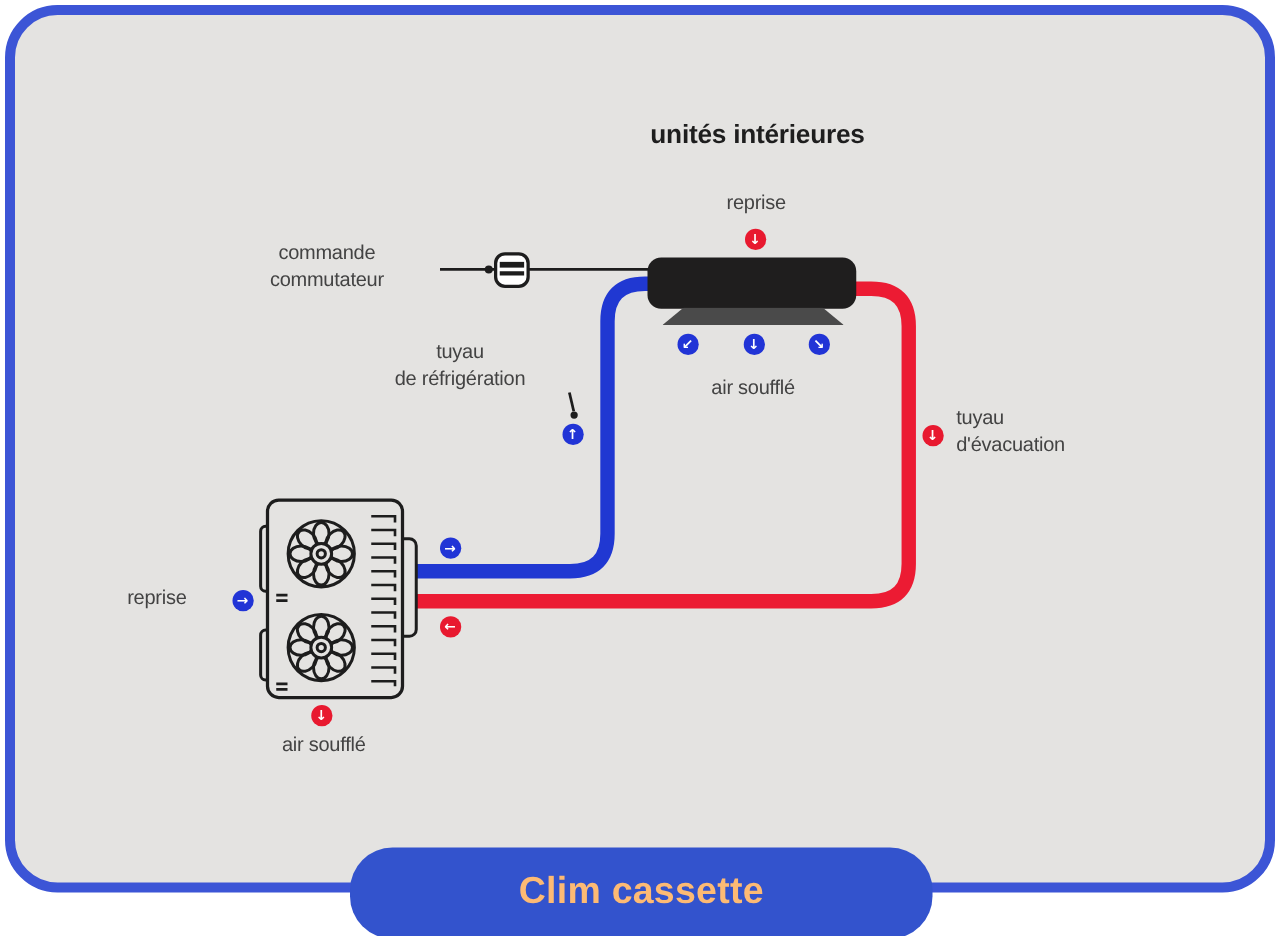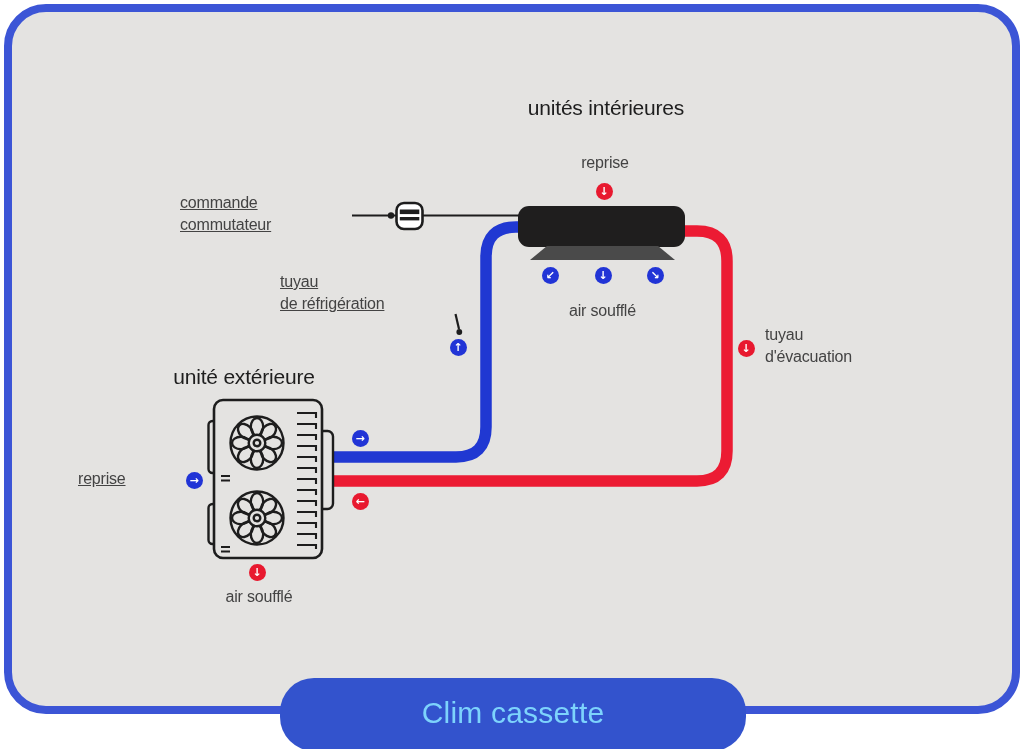--- a/index.html
+++ b/index.html
@@ -15,24 +15,24 @@
     border-radius:42px;
   }
   svg.overlay{ position:absolute; left:0; top:0; width:1024px; height:749px; pointer-events:none; }
 
   .label{
     position:absolute; color:var(--label-gray); font-size:16px; line-height:22px;
     letter-spacing:-0.2px; white-space:pre-line;
   }
   .heading{
     position:absolute; color:var(--heading-dark); font-size:21px; line-height:22px;
-    font-weight:400; letter-spacing:-0.2px;
+    font-weight:700; letter-spacing:-0.2px;
   }
   .t-center{ text-align:center; }
-  .t-right{ text-align:left;text-decoration:underline; }
+  .t-right{ text-align:center; }
 
   .cassette{
     position:absolute; left:518px; top:206px; width:167px; height:41px;
     background:var(--unit-black); border-radius:11px;
   }
   .diffuser{
     position:absolute; left:530px; top:246px; width:145px; height:14px;
     background:var(--diffuser-gray);
     clip-path:polygon(11.7% 0, 88.3% 0, 100% 100%, 0 100%);
   }
@@ -45,21 +45,21 @@
   }
   .badge.blue{ background:var(--badge-blue); }
   .badge.red{ background:var(--badge-red); }
 
   .pill{
     position:absolute; left:280px; top:678px; width:466px; height:73px;
     background:var(--pill-blue); border-radius:34px;
     display:flex; align-items:center; justify-content:center;
   }
   .pill span{
-    color:#7dd3fc; font-size:30px; font-weight:400; letter-spacing:0.2px;
+    color:#fdba74; font-size:30px; font-weight:700; letter-spacing:0.2px;
     padding-bottom:4px;
   }
 </style>
 </head>
 <body>
 
 <div class="stage">
 
   <div class="card"></div>
 
@@ -153,21 +153,20 @@
 
   <div class="heading t-center" style="left:500px; top:97px; width:212px;">unités intérieures</div>
   <div class="label t-center" style="left:545px; top:152px; width:120px;">reprise</div>
   <div class="label t-right" style="left:180px; top:192px; width:163px;">commande
 commutateur</div>
   <div class="label t-right" style="left:280px; top:271px; width:176px;">tuyau
 de réfrigération</div>
   <div class="label t-center" style="left:540px; top:300px; width:125px;">air soufflé</div>
   <div class="label" style="left:765px; top:324px; width:160px;">tuyau
 d'évacuation</div>
-  <div class="heading t-center" style="left:150px; top:366px; width:188px;">unité extérieure</div>
   <div class="label t-right" style="left:78px; top:468px; width:95px;">reprise</div>
   <div class="label t-center" style="left:195px; top:586px; width:128px;">air soufflé</div>
 
   <div class="badge red" style="left:595.5px; top:182.5px;">
       <span>↓</span>
     </div>
   <div class="badge blue" style="left:541.5px; top:266.5px;">
       <span>↙</span>
     </div>
   <div class="badge blue" style="left:594.5px; top:266.5px;">

